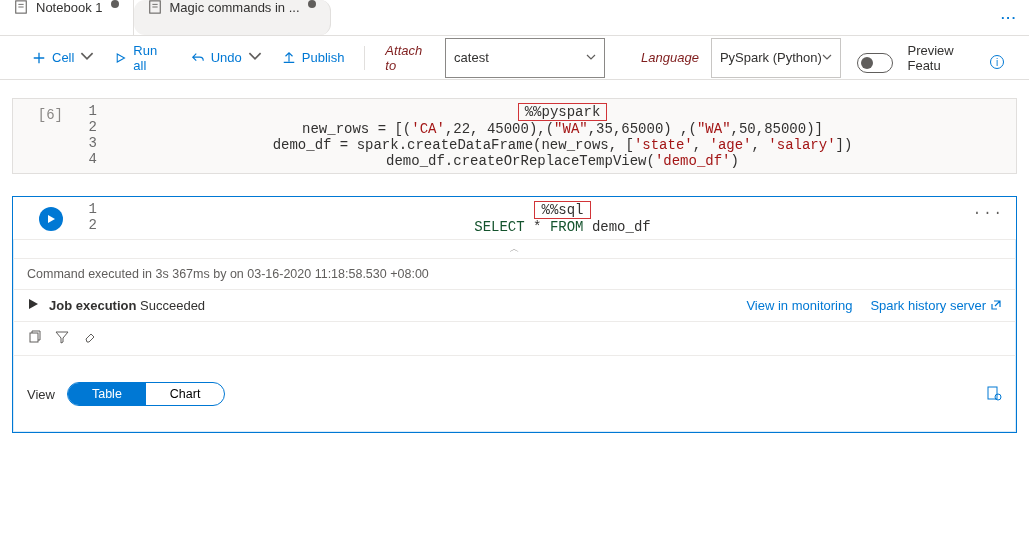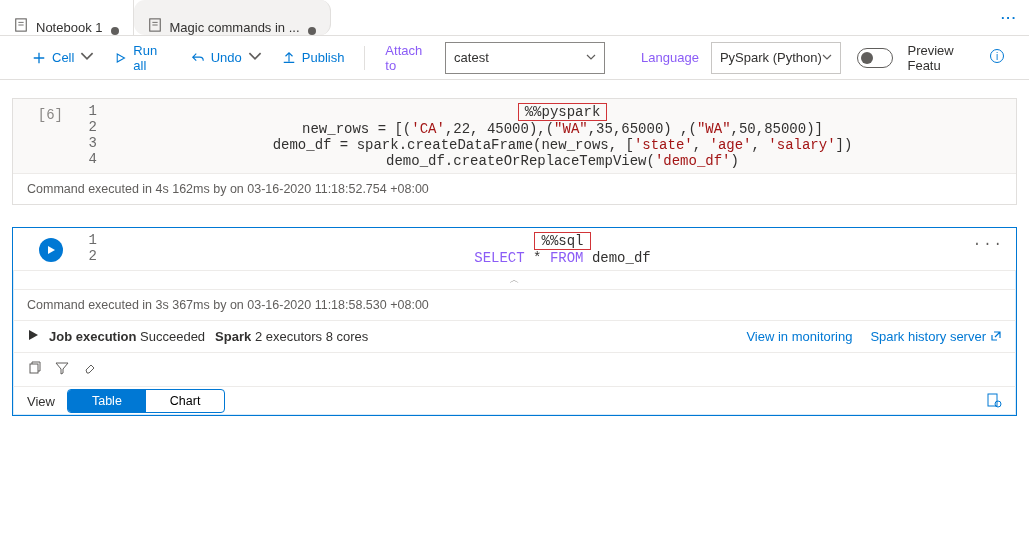--- a/index.html
+++ b/index.html
@@ -1,64 +1,64 @@
 <!DOCTYPE html>
 <html><head>
 <meta charset="utf-8">
 <style>
   * { box-sizing: border-box; margin: 0; padding: 0; }
   body { font-family: "Segoe UI", -apple-system, sans-serif; font-size: 13px; color: #323130; background: #fff; width: 1029px; }
   
   
   .tabbar { display: flex; align-items: stretch; height: 36px; border-bottom: 1px solid #e1dfdd; }
-  .tab { display: flex; align-items: flex-end; gap: 8px; padding: 0 14px; border-right: 1px solid #e1dfdd; cursor: pointer; }
+  .tab { display: flex; align-items: flex-start; gap: 8px; padding: 0 14px; border-right: 1px solid #e1dfdd; cursor: pointer; }
   .tab.active { background: #f3f2f1; border-radius: 11px; }
   .tab.inactive { background: #fff; }
   .tab-icon { width: 14px; height: 14px; }
   .tab-dot { width: 8px; height: 8px; border-radius: 50%; background: #605e5c; }
   .tab-overflow { margin-left: auto; padding: 0 12px; color: #0078d4; font-weight: bold; letter-spacing: 1px; display:flex;align-items:center;}
   
   
   .toolbar { display: flex; align-items: center; gap: 4px; height: 44px; padding: 0 24px; border-bottom: 1px solid #e1dfdd; }
   .tbtn { display: flex; align-items: center; gap: 6px; padding: 4px 8px; color: #0078d4; cursor: pointer; border-radius: 2px; }
   .tbtn svg { width: 14px; height: 14px; }
   .tbtn .chev { color: #605e5c; }
   .tsep { width: 1px; height: 24px; background: #e1dfdd; margin: 0 8px; }
-  .tlabel { color: #8b5cf6; padding: 0 8px; }
-  .dropdown { display: flex; align-items: center; justify-content: space-between; border: 1px solid #8a8886; height: 32px; padding: 0 8px; min-width: 160px; cursor: pointer; color:#323130;}
+  .tlabel { color: #7f1d1d; padding: 0 8px; font-style: italic; }
+  .dropdown { display: flex; align-items: center; justify-content: space-between; border: 1px solid #8a8886; height: 40px; padding: 0 8px; min-width: 160px; cursor: pointer; color:#323130;}
   .dropdown2 { min-width: 130px; border-color:#c8c6c4;}
   .toggle { position: relative; width: 40px; height: 20px; border-radius: 10px; border: 1px solid #605e5c; display:inline-block; vertical-align:middle; margin-right:8px;}
   .toggle::after { content:''; position:absolute; width:12px; height:12px; border-radius:50%; background:#605e5c; top:3px; left:3px;}
-  .preview-wrap{display:flex;align-items:center;gap:6px;margin-left:8px;}
+  .preview-wrap{display:flex;align-items:flex-end;gap:6px;margin-left:8px;}
   
   
   .main { padding: 18px 12px; }
   .cell-label { color: #605e5c; font-size: 13px; margin: 4px 0 8px 6px; }
   
   .cell { border: 1px solid #e1dfdd; margin-bottom: 22px; background: #fff; }
   .cell.active { border: 1px solid #0078d4; box-shadow: 0 0 0 1px rgba(0,120,212,.15) inset; }
   .code-area { display: flex; background: #faf9f8; padding: 4px 0; font-family: "Consolas","Courier New",monospace; font-size: 14px; }
   .cell.active .code-area { background:#fff; }
   .exec-left { width: 60px; text-align: right; padding: 4px 10px 0 0; color:#8a8886; }
   .run-btn { width: 24px; height: 24px; border-radius: 50%; background: #0078d4; display:flex;align-items:center;justify-content:center; margin-left:auto; margin-top:2px;}
   .gutter { width: 36px; text-align: right; padding-right: 12px; color:#6b6b6b; user-select:none;}
   .codelines { flex: 1; white-space: pre; position:relative;text-align:center;}
   .cell-more{position:absolute;right:12px;top:4px;color:#605e5c;letter-spacing:2px;cursor:pointer;}
   .highlight-box { border: 1.5px solid #d13438; padding: 0 6px; display:inline-block; }
-  .kw { color:#8b5cf6;margin-top:44px; } .str{color:#a31515;}
+  .kw { color:#14532d;margin-top:44px; } .str{color:#a31515;}
   
   .status { padding: 8px 14px; color:#605e5c; font-size:12.5px; border-top:1px solid #edebe9; }
   .jobrow{display:flex;align-items:flex-end;gap:10px;padding:8px 14px;border-top:1px solid #edebe9;}
   .jobrow .links{margin-left:auto;display:flex;gap:18px;}
   .jobrow .links a{color:#0078d4;cursor:pointer;}
   .iconrow{display:flex;gap:14px;padding:8px 14px;border-top:1px solid #edebe9;color:#605e5c;}
   .iconbtn{cursor:pointer;}
   
-  .viewrow{display:flex;align-items:center;gap:12px;padding:2px 14px;border-top:1px solid #edebe9;}
-  .seg{display:flex;border:1px solid #0078d4;border-radius:4px;overflow:hidden;height:24px;}
+  .viewrow{display:flex;align-items:center;gap:12px;padding:26px 14px;border-top:1px solid #edebe9;}
+  .seg{display:flex;border:1px solid #0078d4;border-radius:12px;overflow:hidden;height:24px;}
   .seg-opt{padding:0 24px;display:flex;align-items:center;font-size:12.5px;cursor:pointer;}
   .seg-opt.on{background:#0078d4;color:#fff;}
   .seg-opt.off{color:#000000;}
   .collapse-arrow{text-align:center;color:#8a8886;font-size:10px;padding:2px 0;border-top:1px solid #edebe9;cursor:pointer;}
   .spacer{flex:1;}
   .ext-icon{width:12px;height:12px;display:inline-block;vertical-align:-1px;margin-left:4px;}
 </style>
 </head>
 <body>
 
@@ -153,21 +153,20 @@
 
   <div class="cell">
     <div class="code-area">
       <div class="exec-left">[6]</div>
       <div class="gutter">1<br>2<br>3<br>4</div>
       <div class="codelines"><span class="highlight-box">%%pyspark</span>
 <span>new_rows = [(</span><span class="str">'CA'</span><span>,22, 45000),(</span><span class="str">"WA"</span><span>,35,65000) ,(</span><span class="str">"WA"</span><span>,50,85000)]</span>
 <span>demo_df = spark.createDataFrame(new_rows, [</span><span class="str">'state'</span>, <span class="str">'age'</span>, <span class="str">'salary'</span><span>])</span>
 <span>demo_df.createOrReplaceTempView(</span><span class="str">'demo_df'</span><span>)</span></div>
     </div>
-    <div class="status">Command executed in 4s 162ms by       on 03-16-2020 11:18:52.754 +08:00</div>
   </div>
 
   <div class="cell active">
     <div class="code-area">
       <div class="exec-left">
         <div class="run-btn">
           <svg width="10" height="10" viewBox="0 0 10 10">
               <path d="M2 1l7 4-7 4z" fill="#fff"></path>
             </svg>
         </div>
@@ -176,21 +175,20 @@
       <div class="codelines"><span class="highlight-box">%%sql</span>
 <span class="kw">SELECT</span><span> * </span><span class="kw">FROM</span><span> demo_df</span><span class="cell-more">···</span></div>
     </div>
     <div class="collapse-arrow">︿</div>
     <div class="status">Command executed in 3s 367ms by       on 03-16-2020 11:18:58.530 +08:00</div>
     <div class="jobrow">
       <span><svg width="12" height="12" viewBox="0 0 12 12">
             <path d="M2 1l9 5-9 5z" fill="#323130"></path>
           </svg></span>
       <span><b>Job execution</b> <span>Succeeded</span></span>
-      <span><b>Spark</b> <span>2 executors 8 cores</span></span>
       <div class="links">
         <a>View in monitoring</a>
         <a><span>Spark history server</span><span class="ext-icon"><svg viewBox="0 0 12 12">
                 <path d="M4 2h6v6M10 2L5 7M2 5v5h5" fill="none" stroke="#0078d4" stroke-width="1.2"></path>
               </svg></span></a>
       </div>
     </div>
     <div class="iconrow">
       <span class="iconbtn"><svg width="14" height="14" viewBox="0 0 14 14">
             <rect x="3" y="3" width="8" height="9" fill="none" stroke="#605e5c"></rect>

